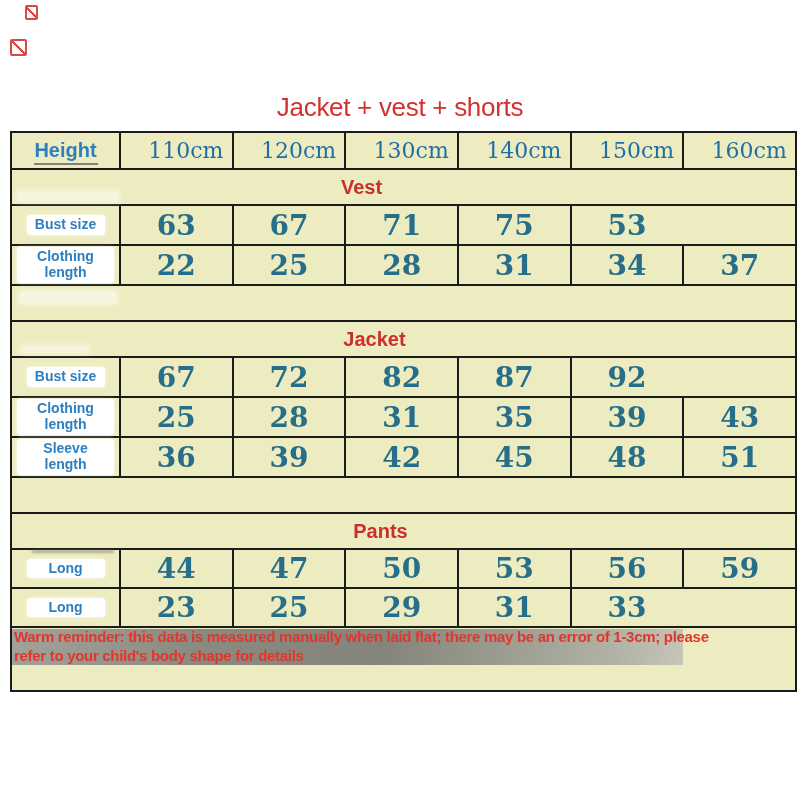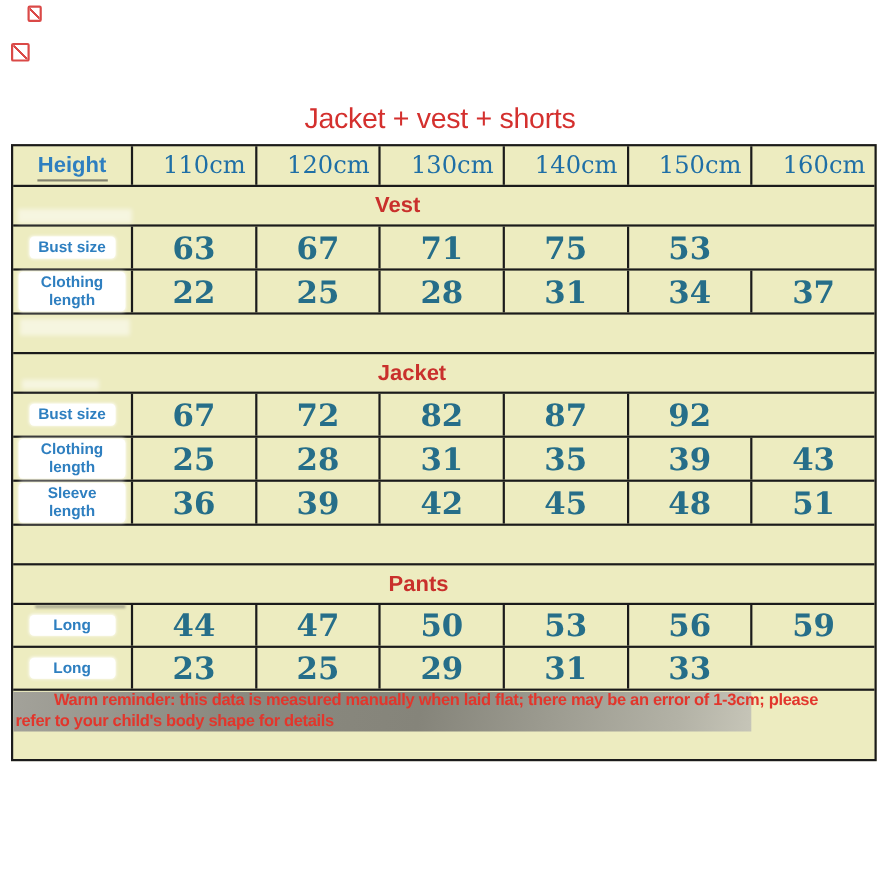--- a/index.html
+++ b/index.html
@@ -70,21 +70,21 @@
   .sm-waist{left:20px;top:0px;width:82px;height:3px;background:rgba(120,120,110,.55);filter:blur(1px);}
 
   .note-band{
     position:absolute;left:0;top:1px;width:671px;height:36px;
     background:linear-gradient(100deg,#a3a29a 0%,#8b8a80 28%,#85847a 55%,#b3b2a6 90%,#c6c5b8 100%);
   }
   .note-line{
     position:absolute;left:2px;white-space:nowrap;
     font-size:15px;font-weight:bold;color:var(--note);letter-spacing:-0.3px;
   }
-  .note-1{top:0px;margin-left:35px;}
+  .note-1{top:0px;}
   .note-2{top:19px;}
 </style>
 </head>
 <body>
 
 <div class="page-title">Jacket + vest + shorts</div>
 
 <div class="wm wm1"></div>
 <div class="wm wm2"></div>
 

